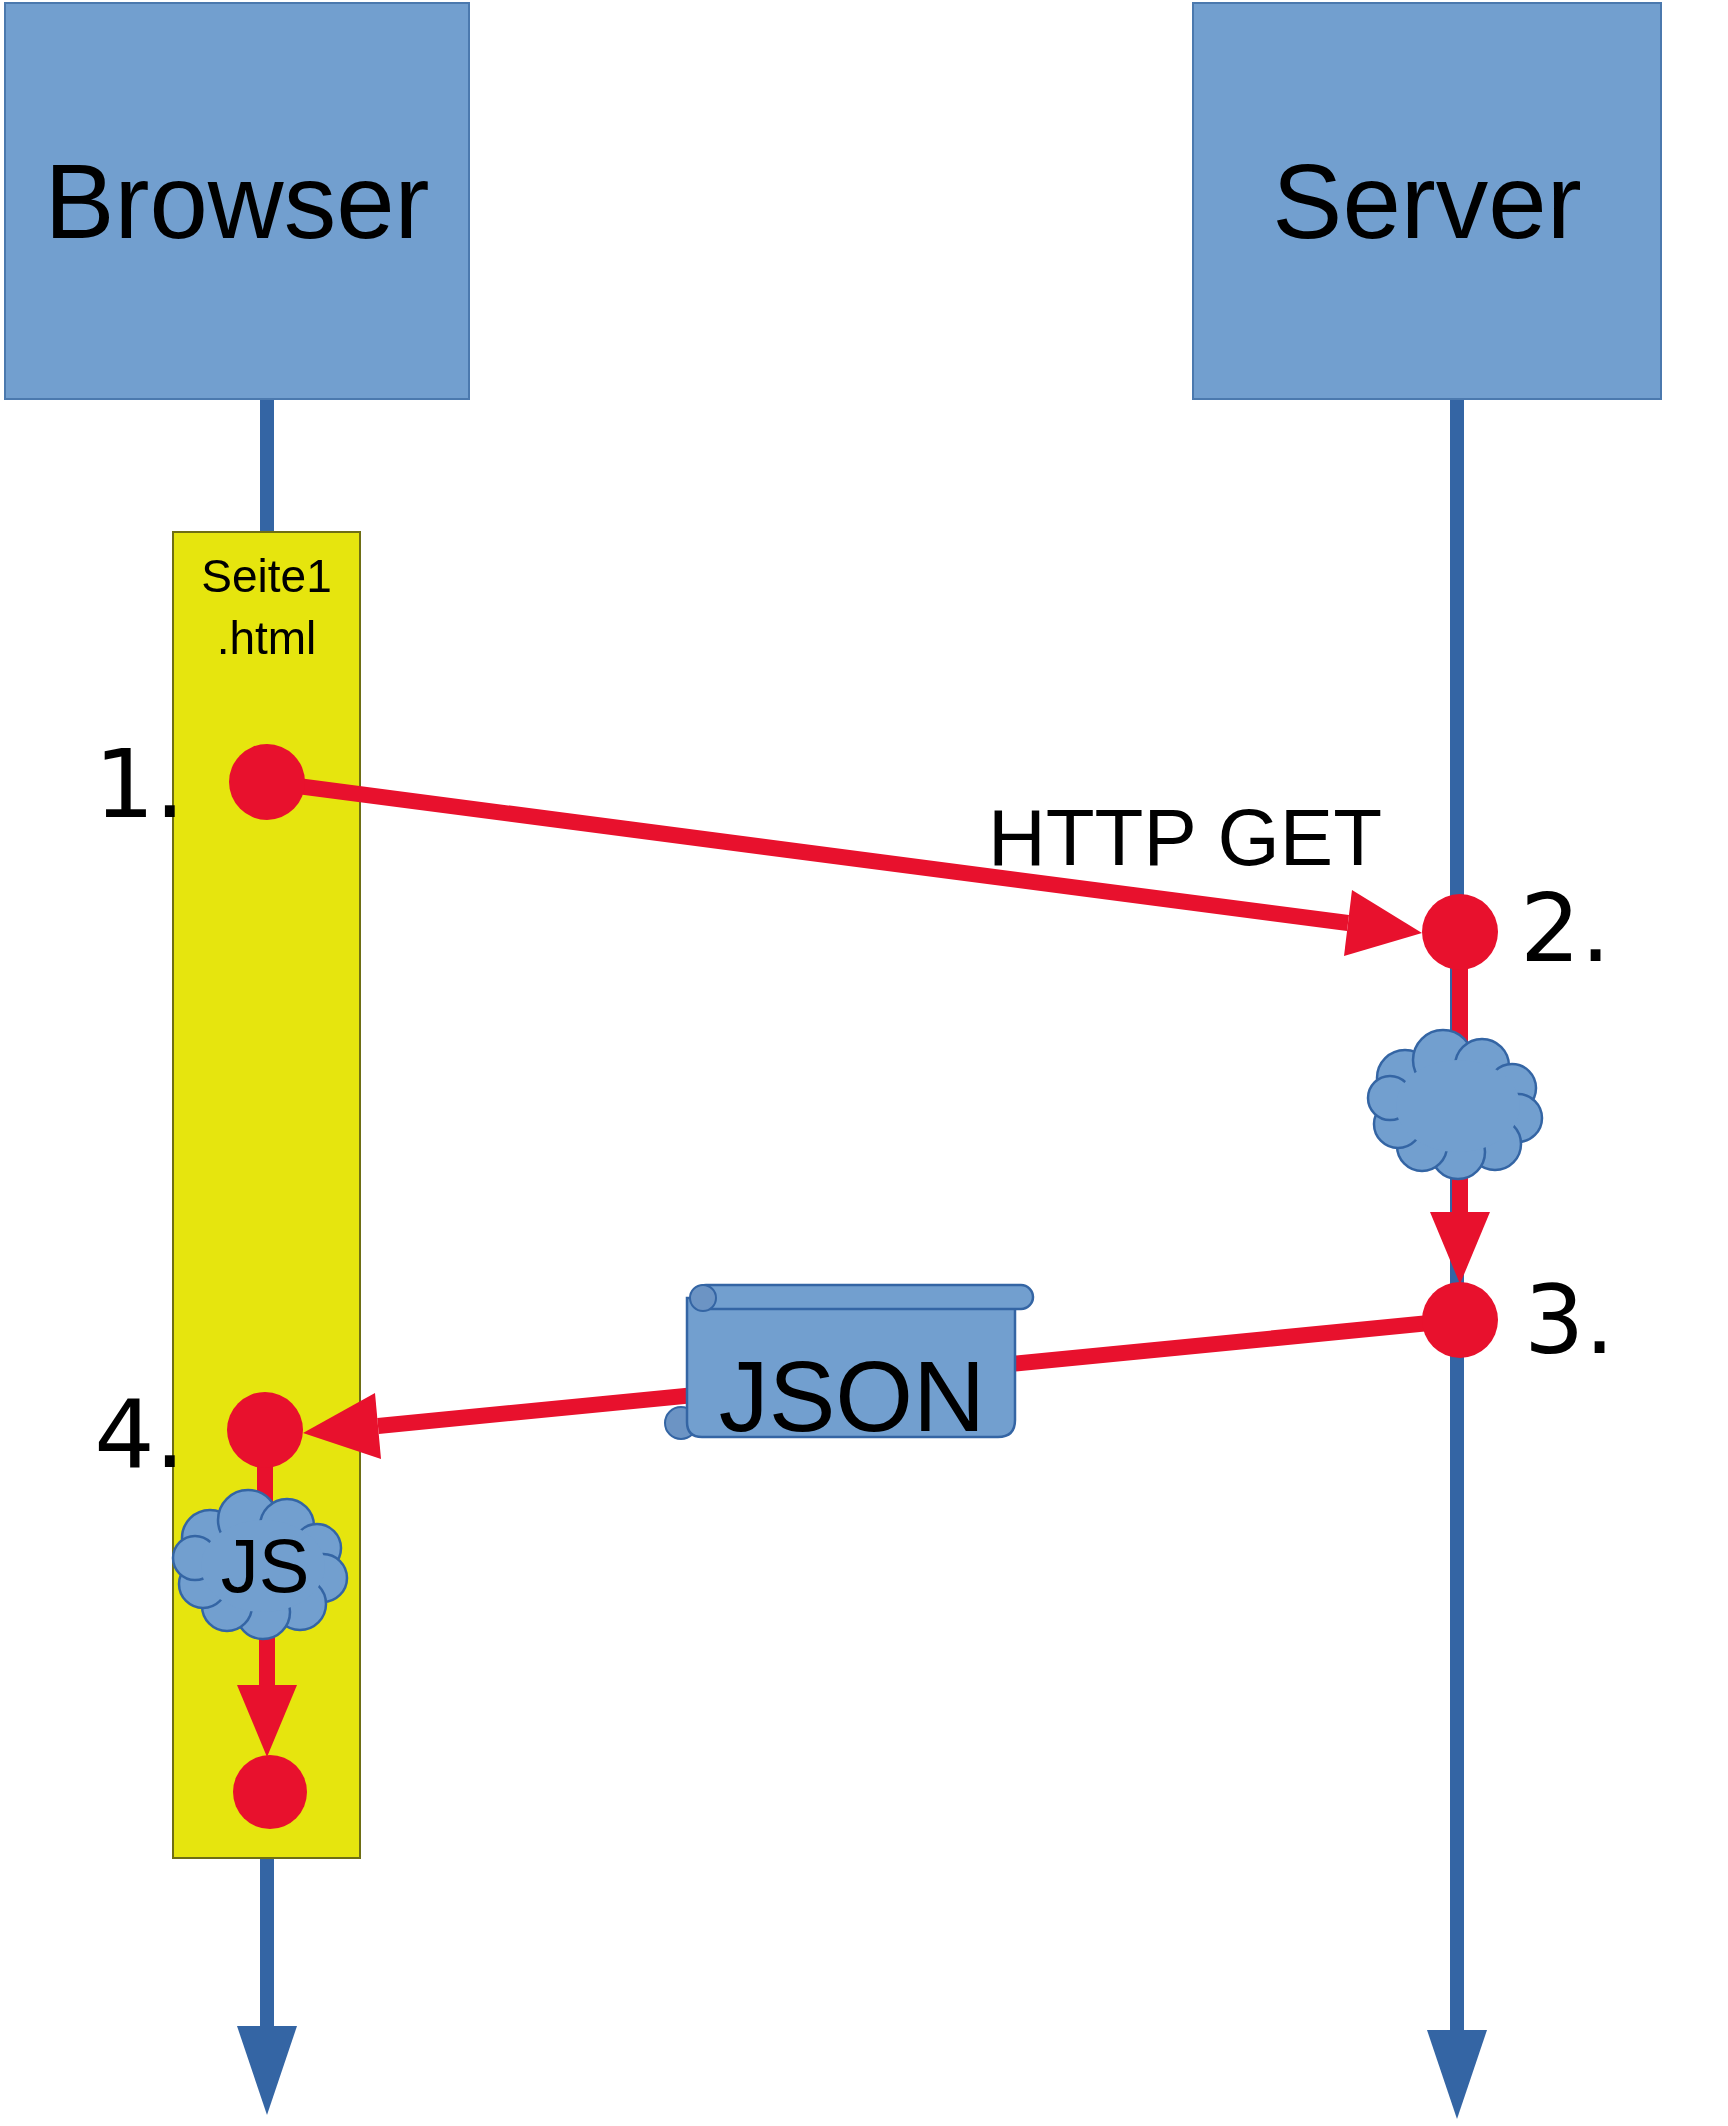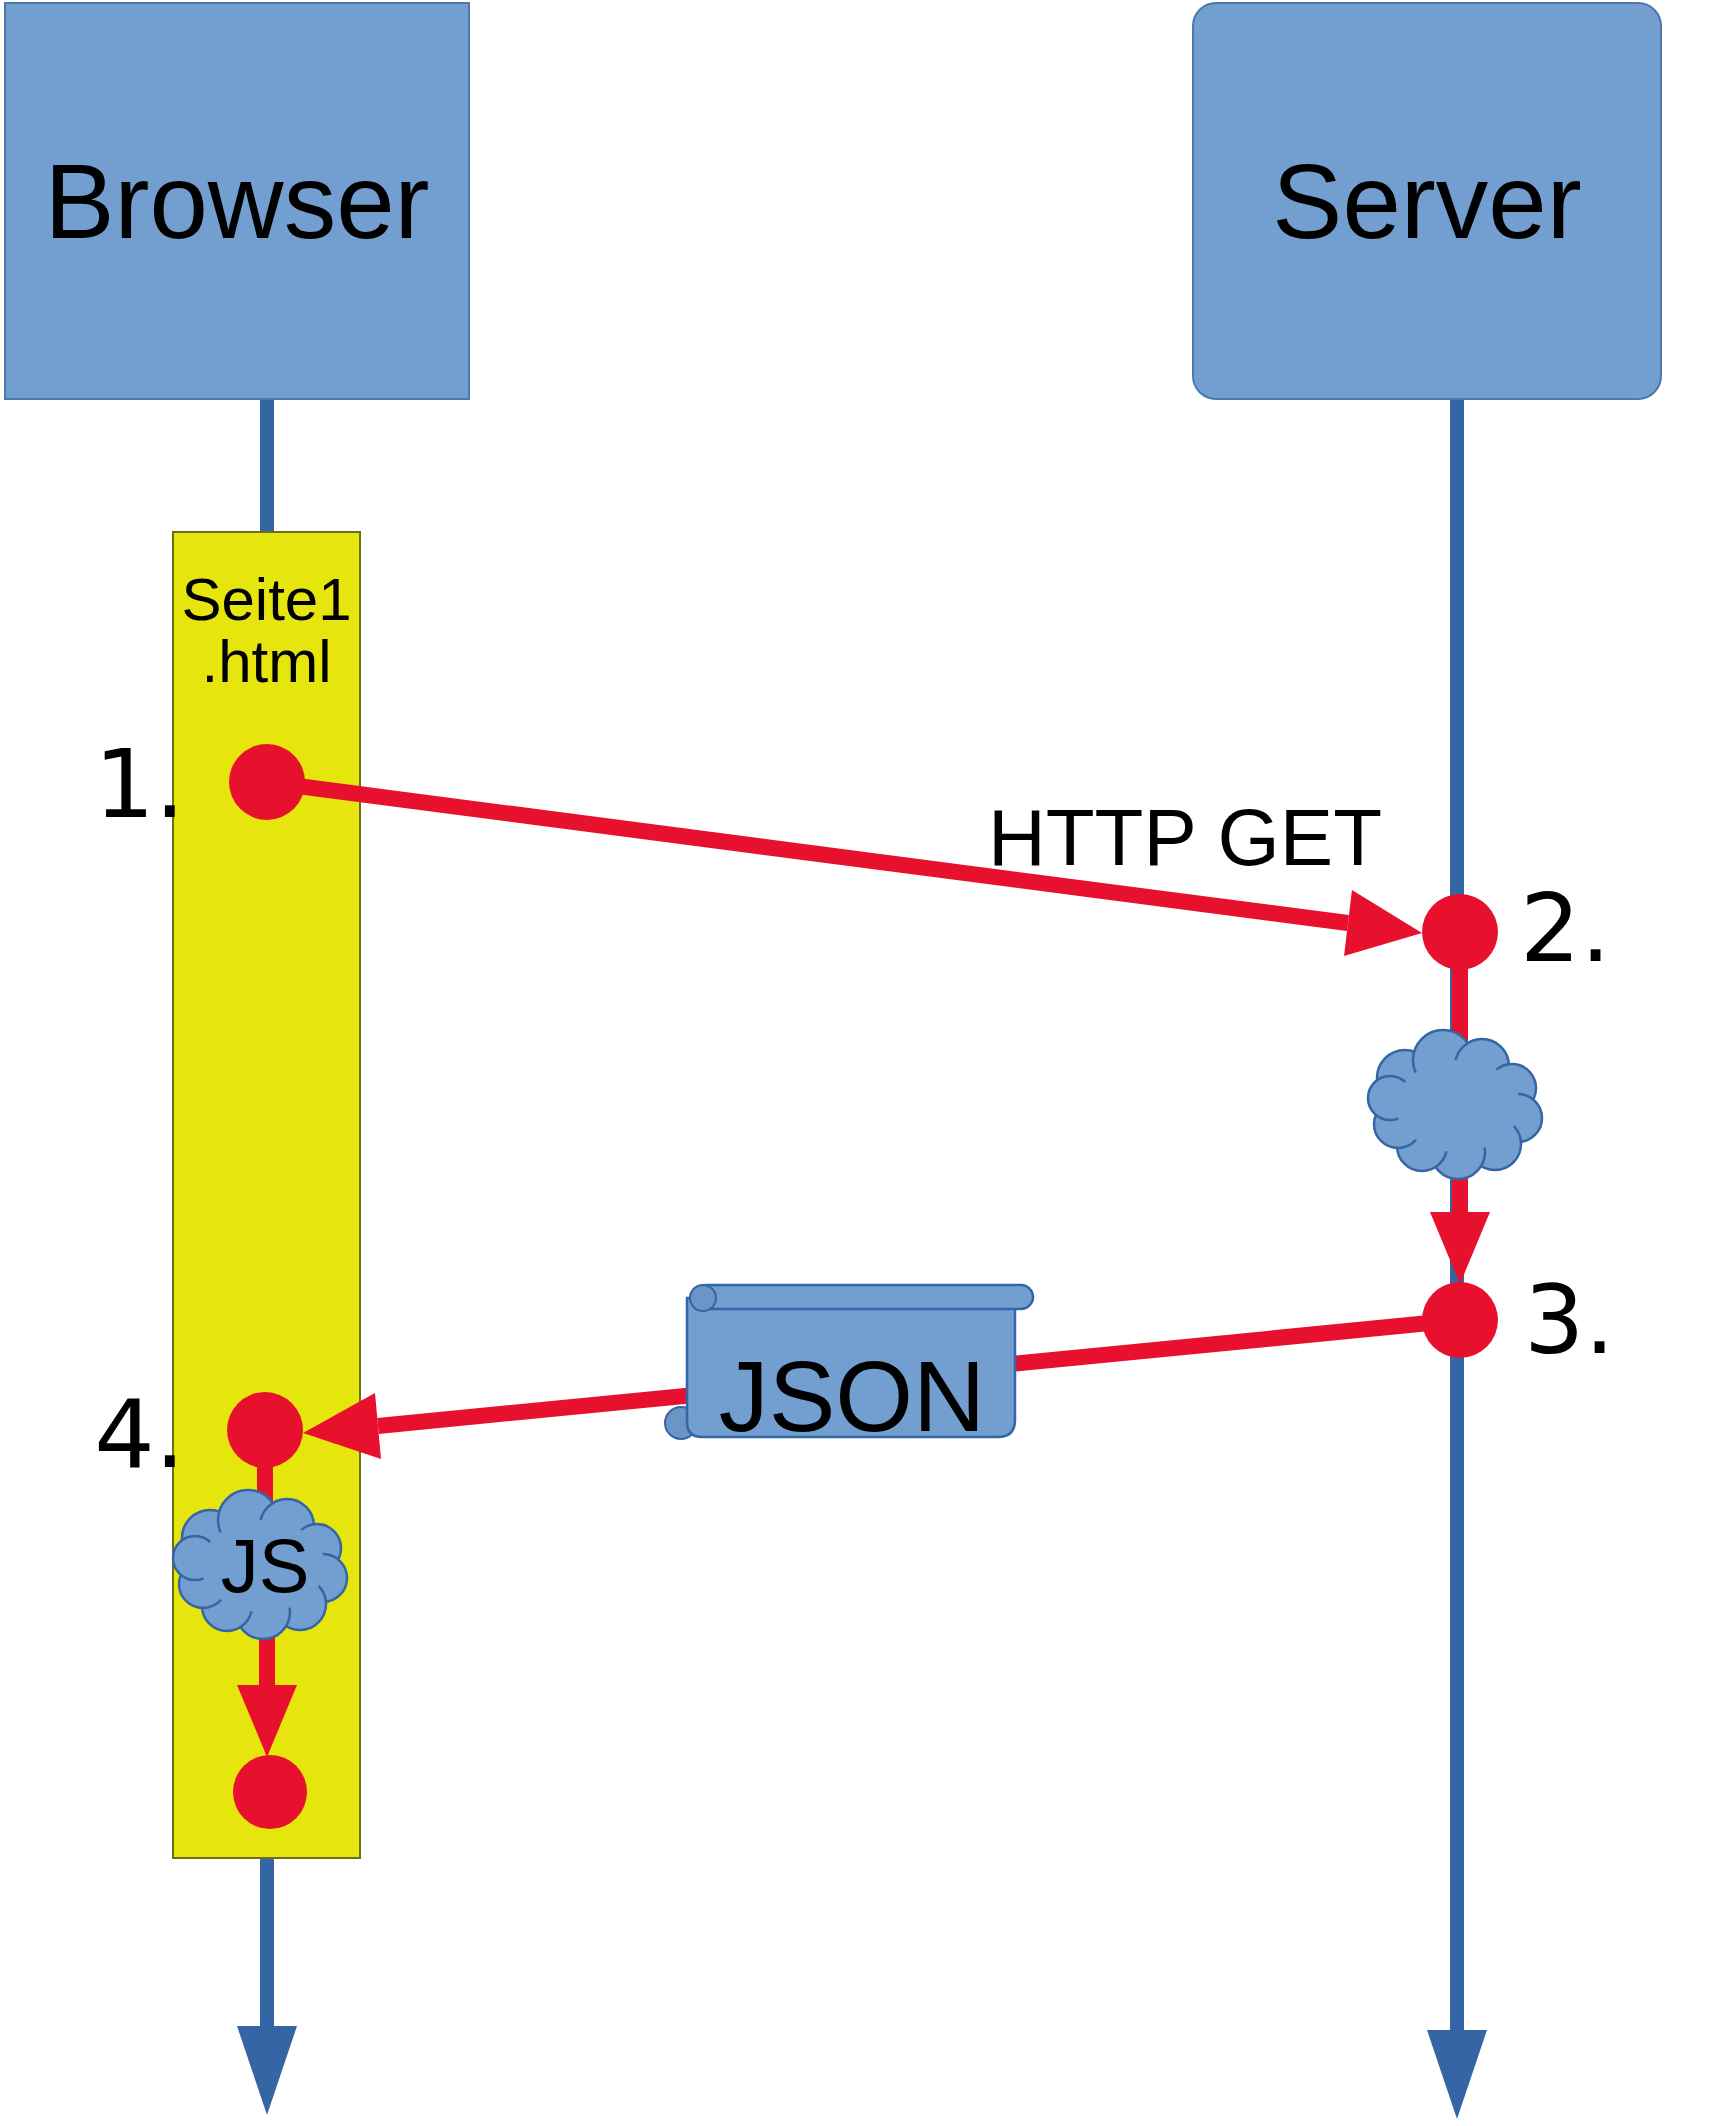--- a/index.html
+++ b/index.html
@@ -13,25 +13,25 @@
   .shapes{position:absolute;left:0;top:0;width:1728px;height:2126px;}
   .actor{
     position:absolute;
     background:#729fcf;
     border:2px solid #4b79ae;
     display:flex;align-items:center;justify-content:center;
     box-sizing:border-box;
     color:#000;
   }
   .actor-browser{left:4px;top:2px;width:466px;height:398px;}
-  .actor-server{left:1192px;top:2px;width:470px;height:398px;border-radius:24px;}
+  .actor-server{left:1192px;top:2px;width:470px;height:398px;}
   .actor-label{font-size:105px;line-height:1;color:#000;}
   .activation-label{
     position:absolute;left:173px;top:545px;width:187px;
-    text-align:center;font-size:60px;line-height:62px;color:#000;margin-top:24px;
+    text-align:center;font-size:46px;line-height:62px;color:#000;
   }
   .step-num{
     position:absolute;
     font-family:"DejaVu Sans", sans-serif;
     font-size:95px;line-height:100px;color:#000;
   }
   .step-1{left:85px;top:734px;width:100px;text-align:right;}
   .step-2{left:1520px;top:878px;}
   .step-3{left:1524px;top:1270px;}
   .step-4{left:85px;top:1384px;width:100px;text-align:right;}

